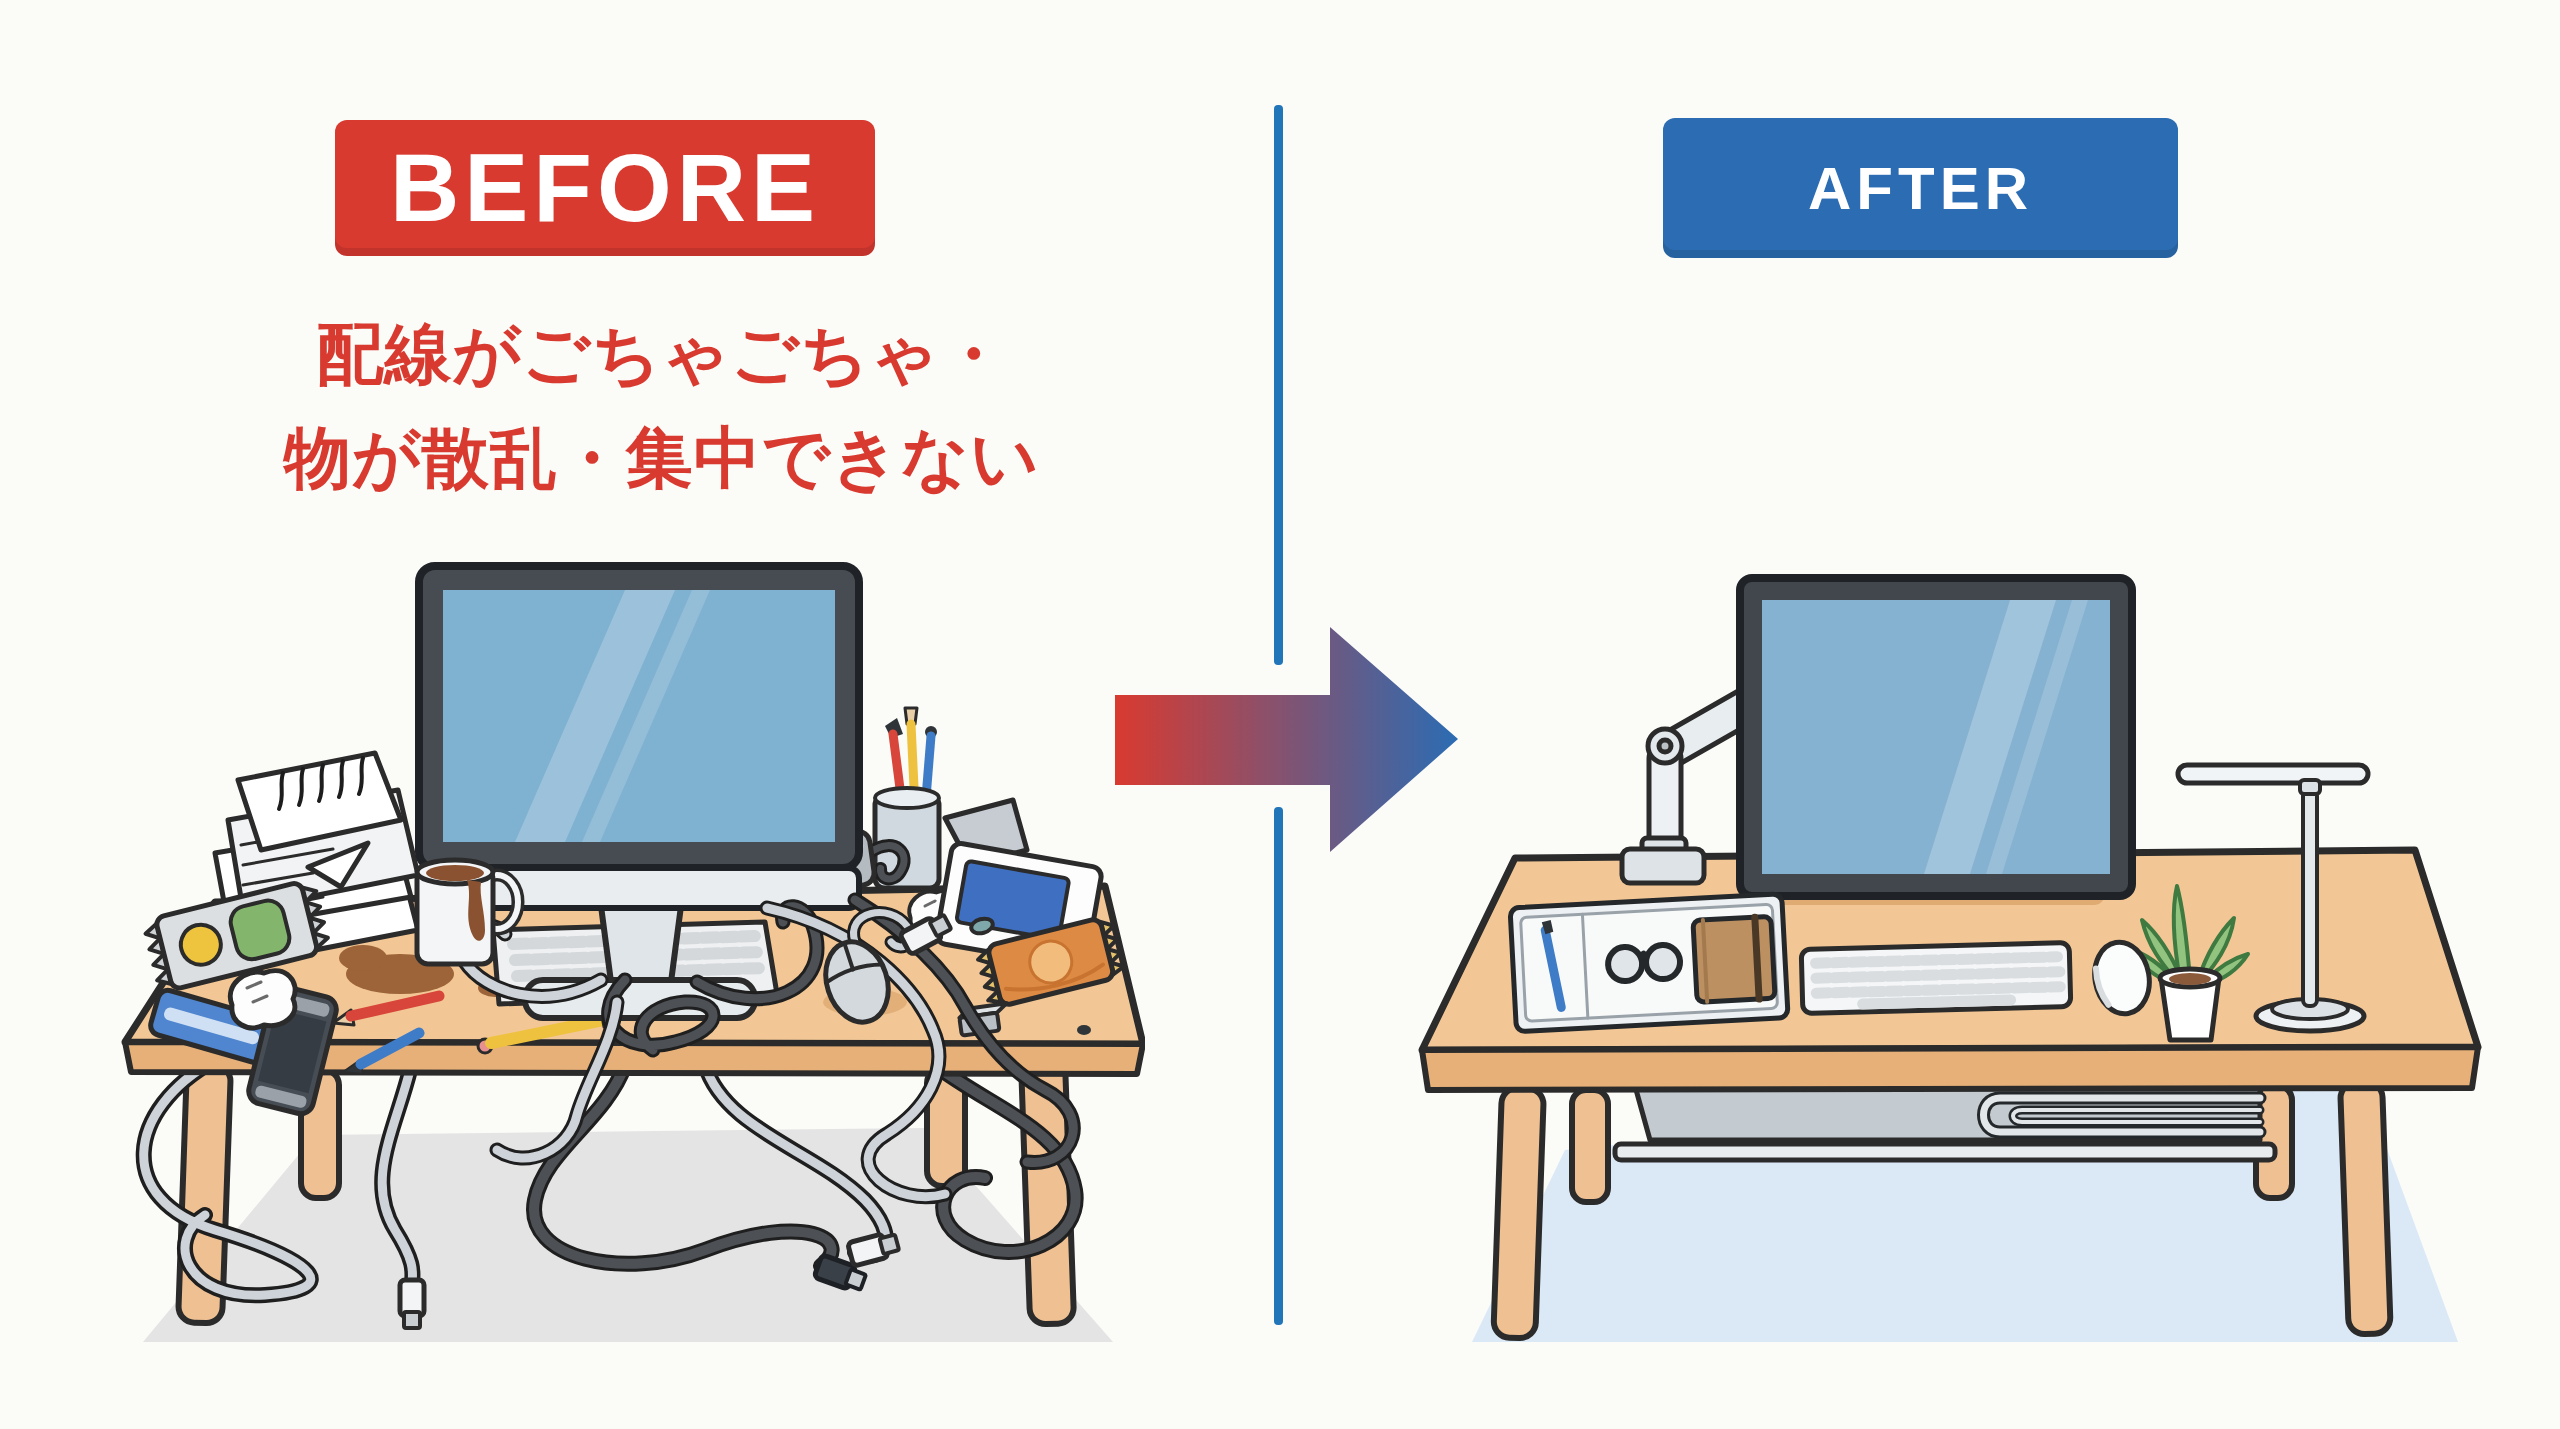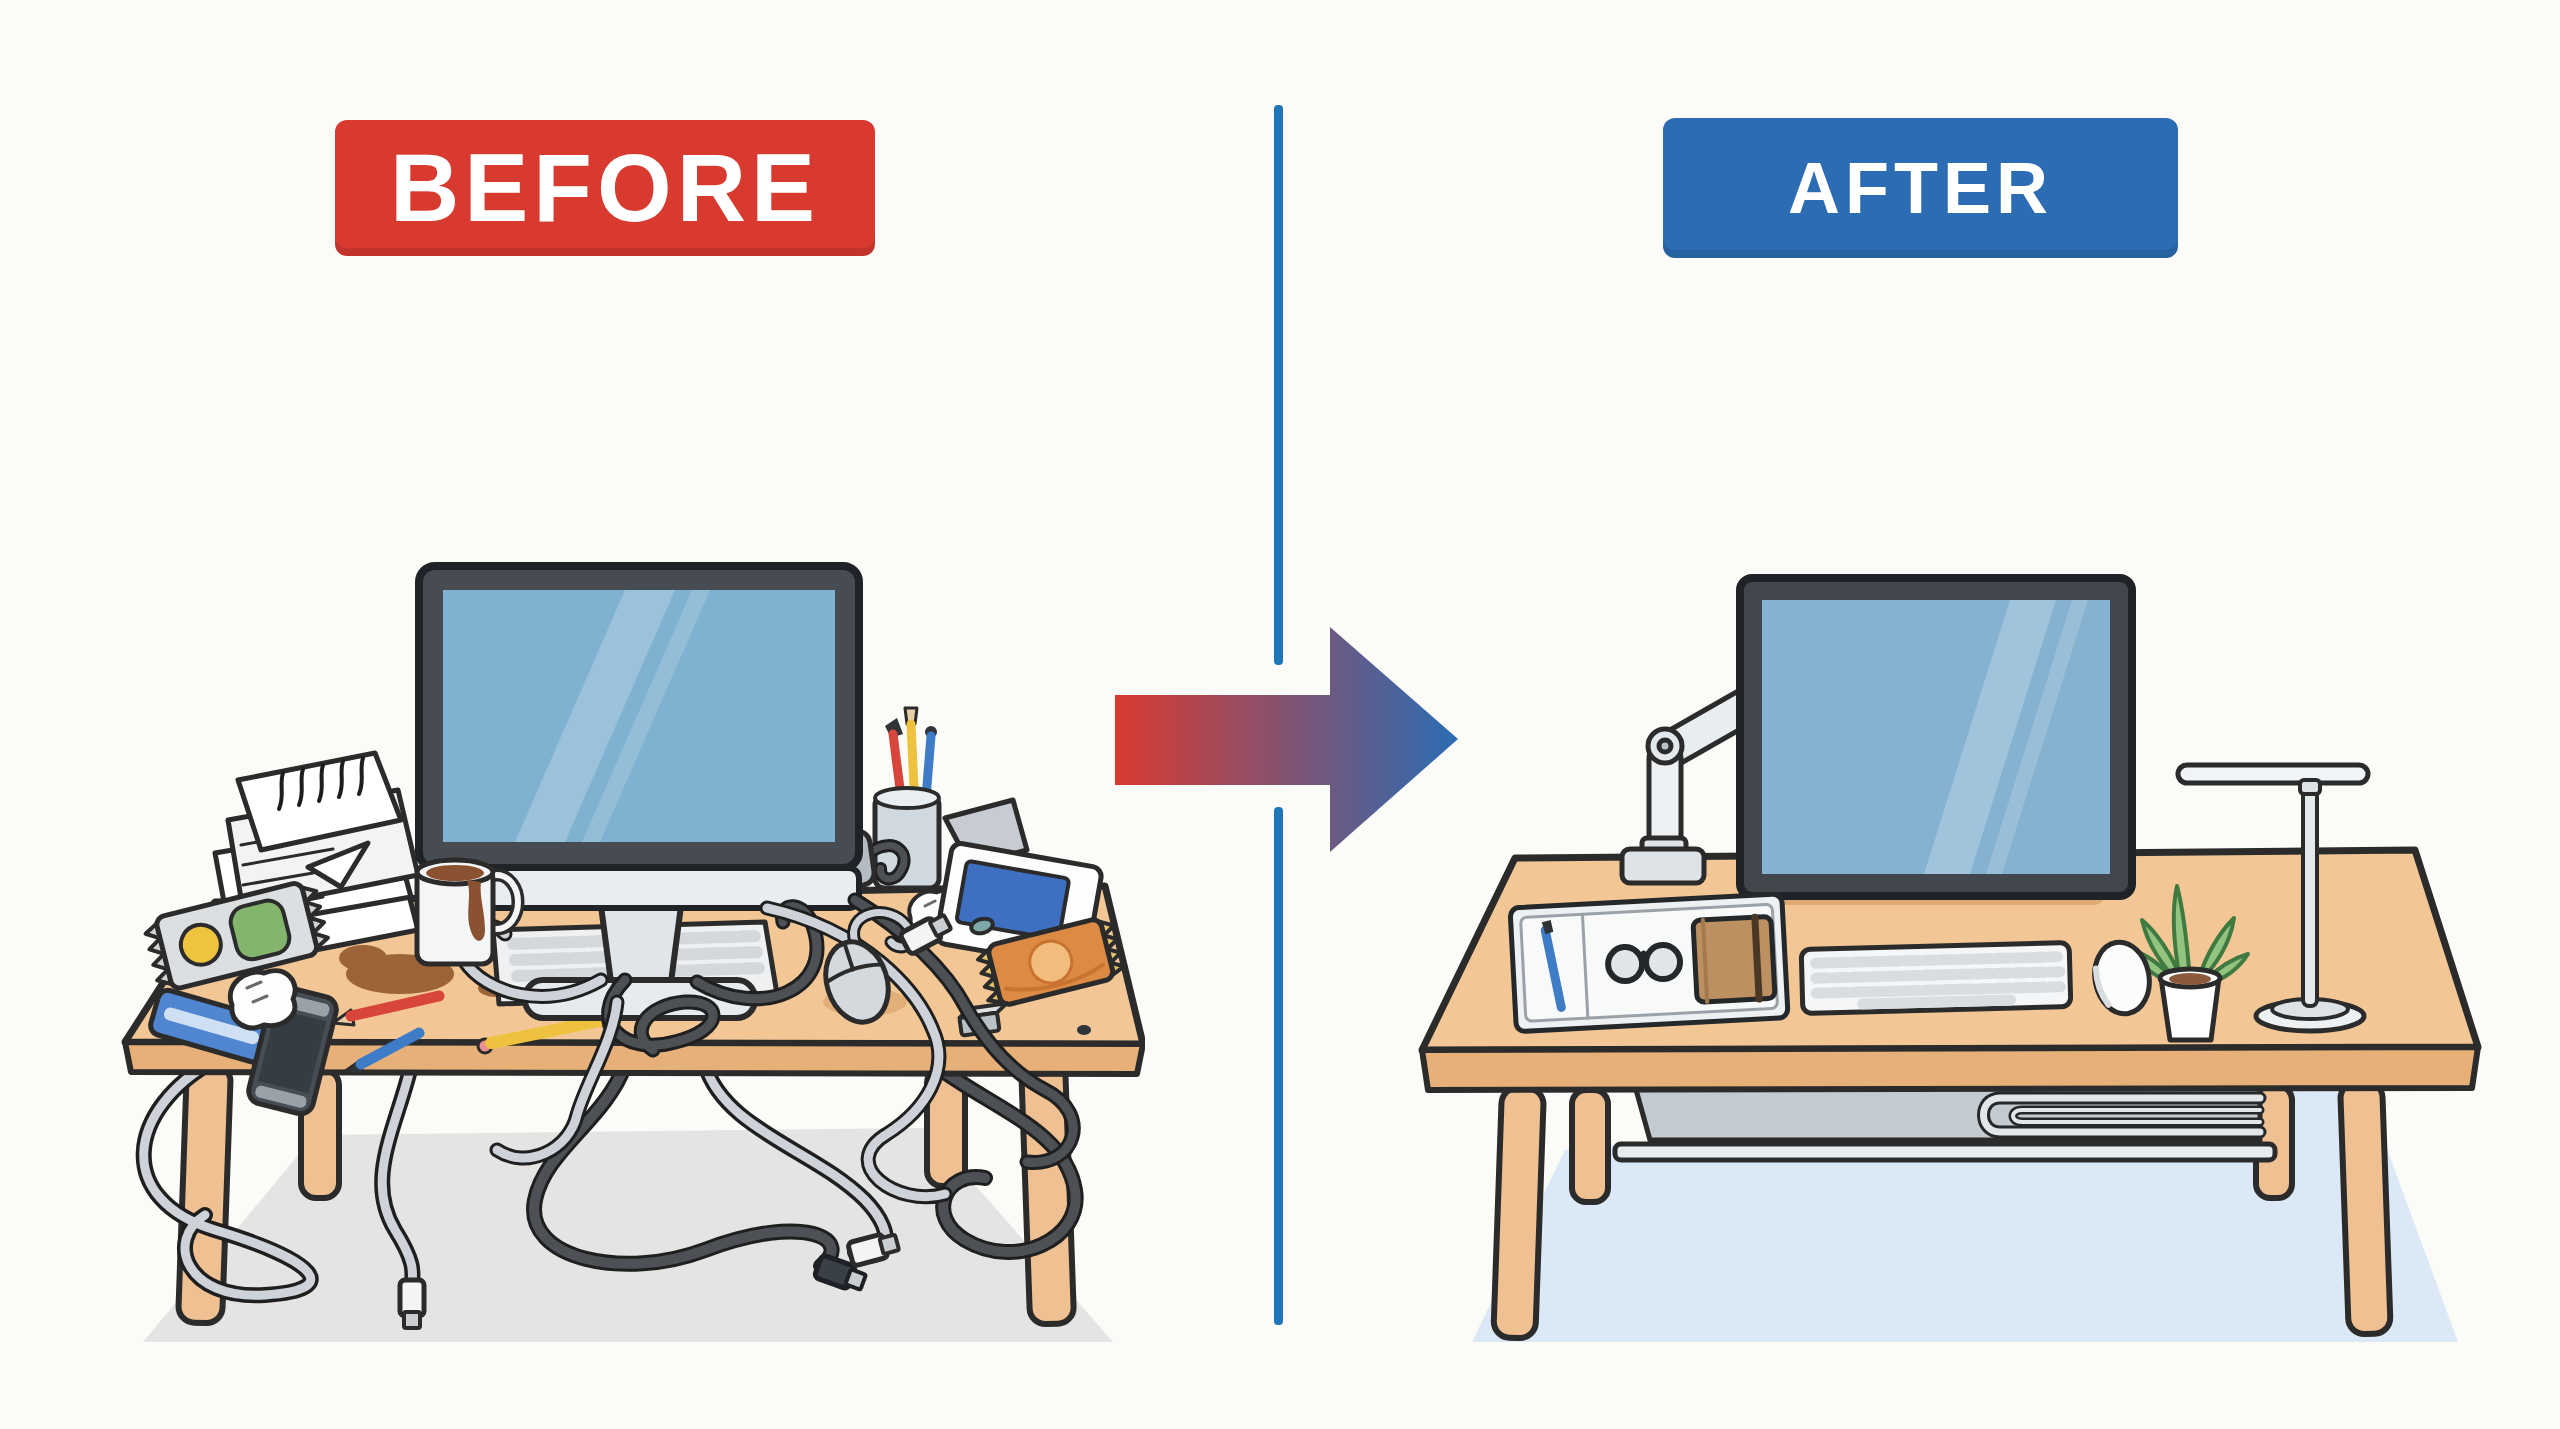--- a/index.html
+++ b/index.html
@@ -8,38 +8,42 @@
     background:#fbfbf8;
     font-family:"Liberation Sans","DejaVu Sans",sans-serif;
   }
   #root{position:absolute;inset:0;}
   .badge{
     position:absolute;display:flex;align-items:center;justify-content:center;
     color:#ffffff;font-weight:800;letter-spacing:5px;
     border-radius:12px;box-shadow:inset 0 -8px 0 rgba(0,0,0,0.10);
   }
   .badge-before{left:335px;top:120px;width:540px;height:136px;font-size:96px;background:var(--before-accent,#d93a30);}
-  .badge-after{left:1663px;top:118px;width:515px;height:140px;font-size:72px;background:var(--after-accent,#2b6cb3);}
+  .badge-after{left:1663px;top:118px;width:515px;height:140px;font-size:60px;background:var(--after-accent,#2b6cb3);}
   .caption{
     position:absolute;width:900px;text-align:center;
     font-weight:800;font-size:67px;line-height:104px;letter-spacing:1px;
   }
   .caption-before{left:212px;top:302px;color:var(--before-accent,#d93a30);}
   .caption-after{left:1473px;top:302px;color:var(--after-accent,#2b6cb3);}
   .divider{position:absolute;left:1274px;width:9px;border-radius:4px;background:var(--divider-color,#2176b9);}
   .divider-top{top:105px;height:560px;}
   .divider-bottom{top:807px;height:518px;}
   .abs{position:absolute;}
 </style>
 </head>
 <body>
 
 <div id="root">
 
   <div class="badge badge-before">BEFORE</div>
+  <div class="caption caption-before">
+    <div>配線がごちゃごちゃ・</div>
+    <div>物が散乱・集中できない</div>
+  </div>
 
   <div class="badge badge-after">AFTER</div>
   <div class="caption caption-after">
   </div>
 
   <div class="divider divider-top"></div>
   <div class="divider divider-bottom"></div>
 
   <svg class="abs" style="left:65px;top:550px" width="1080" height="810" viewBox="0 0 1080 810">
     <title>messy desk: tangled cables, scattered papers, coffee spill, snacks, phone, cluttered keyboard and mouse</title>

